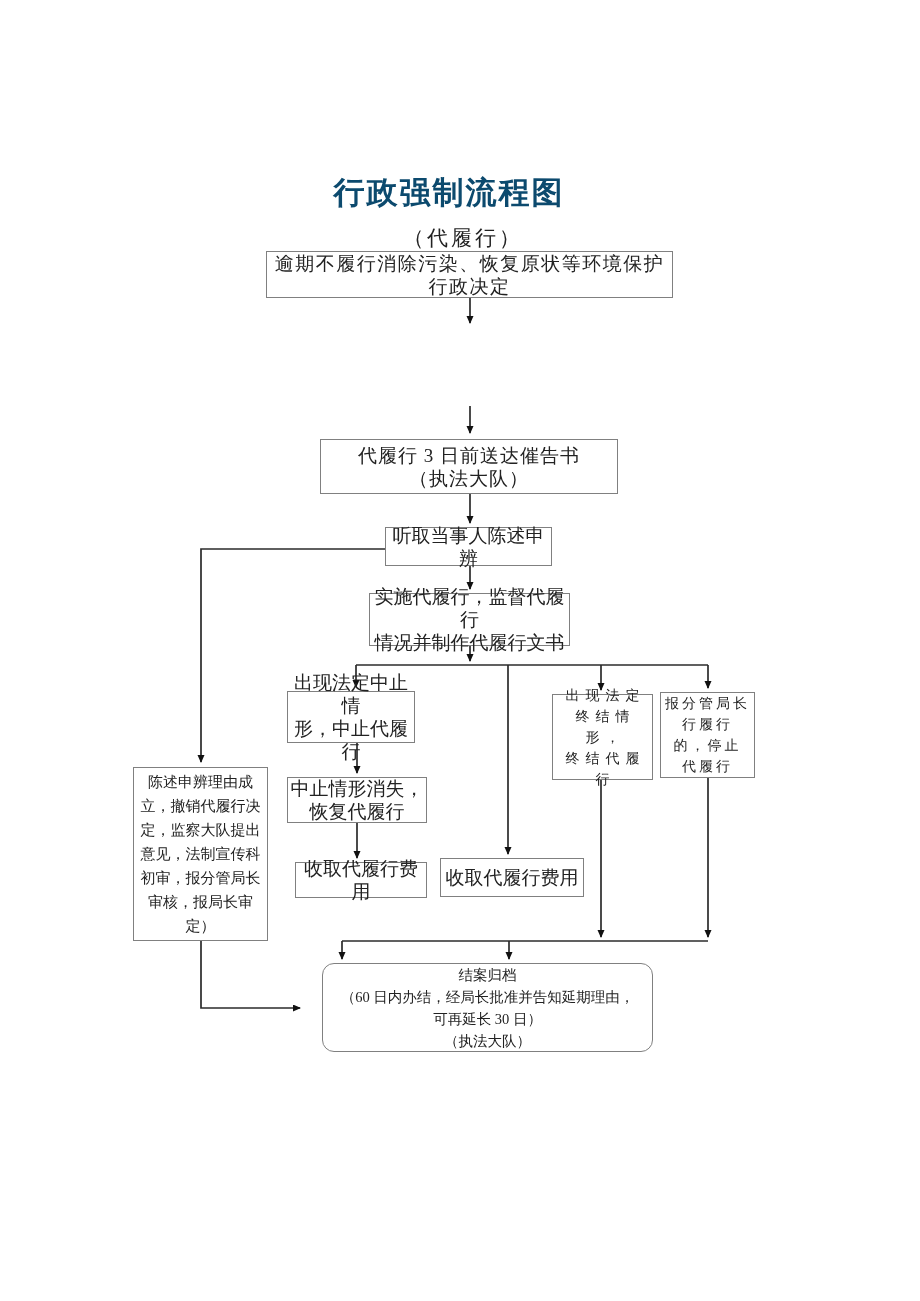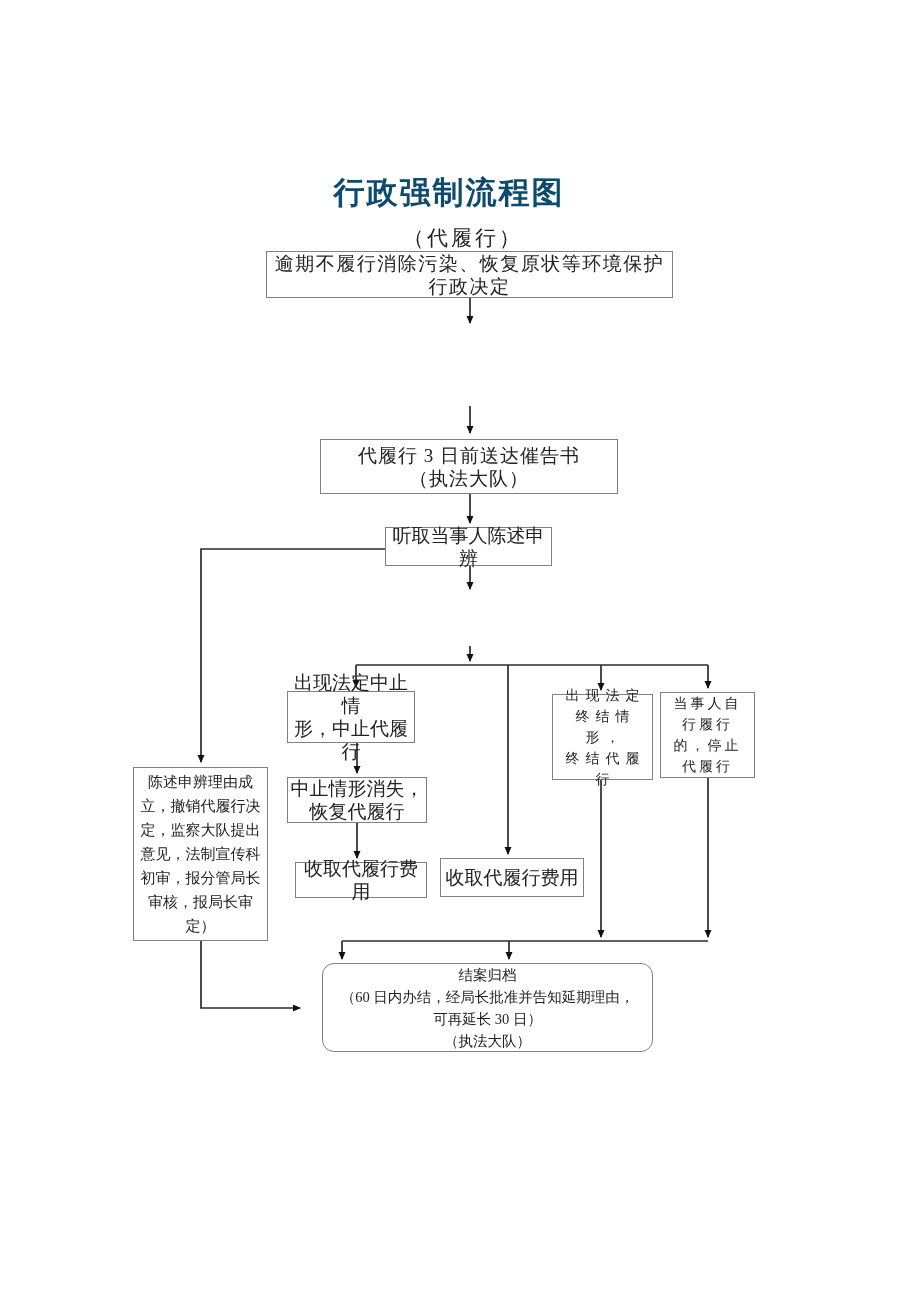--- a/index.html
+++ b/index.html
@@ -81,30 +81,32 @@
   </svg>
 
   <div class="node n-overdue" style="left:266px;top:251px;width:407px;height:47px;">逾期不履行消除污染、恢复原状等环境保护行政决定</div>
 
 
   <div class="node n-notice" style="left:320px;top:439px;width:298px;height:55px;">代履行 3 日前送达催告书
 （执法大队）</div>
 
   <div class="node" style="left:385px;top:527px;width:167px;height:39px;">听取当事人陈述申辨</div>
 
+  <div class="node" style="left:369px;top:593px;width:201px;height:53px;">实施代履行，监督代履行
+情况并制作代履行文书</div>
 
   <div class="node" style="left:287px;top:691px;width:128px;height:52px;">出现法定中止情
 形，中止代履行</div>
 
   <div class="node n-terminate" style="left:552px;top:694px;width:101px;height:86px;">出现法定
 终结情形，
 终结代履
 行</div>
 
-  <div class="node n-self" style="left:660px;top:692px;width:95px;height:86px;">当事人自
+  <div class="node n-self" style="left:660px;top:692px;width:95px;height:86px;">报分管局长
 行履行
 的，停止
 代履行</div>
 
   <div class="node" style="left:287px;top:777px;width:140px;height:46px;">中止情形消失，
 恢复代履行</div>
 
   <div class="node" style="left:295px;top:862px;width:132px;height:36px;">收取代履行费用</div>
 
   <div class="node" style="left:440px;top:858px;width:144px;height:39px;">收取代履行费用</div>

